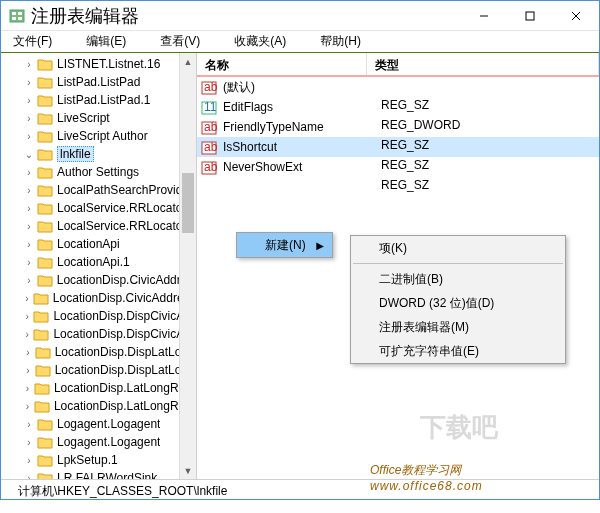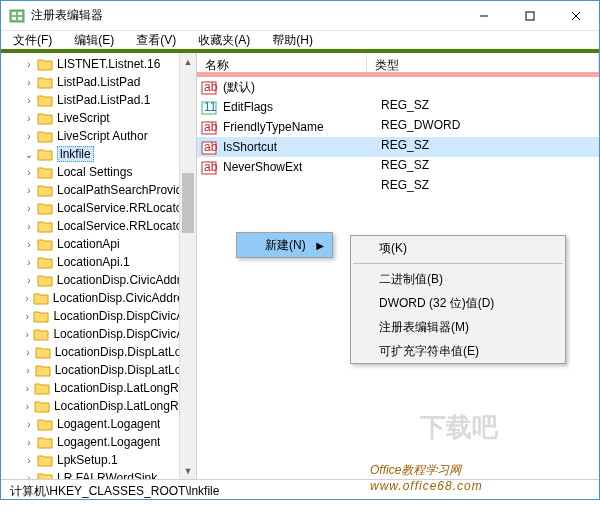--- a/index.html
+++ b/index.html
@@ -1,44 +1,44 @@
 <!DOCTYPE html>
 <html><head>
 <meta charset="utf-8">
 <style>
 * { box-sizing: border-box; margin: 0; padding: 0; font-family: "Microsoft YaHei", "Segoe UI", Tahoma, sans-serif; font-size: 12px; }
 body { width: 600px; height: 513px; background: #fff; position: relative; overflow: hidden; }
 .window { width: 600px; height: 500px; border: 1px solid #4a90d6; background: #fff; }
 .titlebar { height: 30px; background: #fff; display: flex; align-items: center; padding-left: 8px; border-bottom: 1px solid #e6e6e6; }
 .titlebar .icon { width: 16px; height: 16px; margin-right: 6px; }
-.titlebar .title { flex: 1; font-size: 12px; }
+.titlebar .title { flex: 1; font-size: 18px; }
 .win-controls { display: flex; }
 .win-btn { width: 46px; height: 30px; display: flex; align-items: center; justify-content: center; color: #333; }
-.menubar { height: 22px; display: flex; align-items: center; padding: 0 4px; gap: 6px; border-bottom: 4px solid #4d7c0f; }
+.menubar { height: 22px; display: flex; align-items: center; padding: 0 4px; gap: 18px; border-bottom: 1px solid #4d7c0f; }
 .menubar .mitem { padding: 2px 8px; }
 .content { display: flex; height: calc(500px - 30px - 22px - 22px); }
 .tree-pane { width: 196px; border-right: 1px solid #d0d0d0; overflow: hidden; padding-top: 2px; position: relative; }
 .tree-inner { overflow: hidden; }
 .tree-row { display: flex; align-items: center; height: 18px; padding-left: 22px; white-space: nowrap; }
 .tree-row .expander { width: 12px; display: inline-flex; justify-content: center; color: #666; margin-right: 2px; font-size: 10px; }
 .tree-row .folder-icon { width: 16px; height: 14px; margin-right: 4px; flex-shrink: 0; }
 .tree-row .label { white-space: nowrap; overflow: hidden; }
 .tree-row.selected .label { background: #cde8ff; border: 1px dotted #3399ff; padding: 0 2px; }
 .list-pane { flex: 1; position: relative; }
-.list-header { display: flex; height: 24px; border-bottom: 5px solid #fca5a5; }
+.list-header { display: flex; height: 24px; border-bottom: 2px solid #fca5a5; font-weight: bold; }
 .list-header .col { padding: 4px 8px; border-right: 1px solid #e0e0e0; }
 .col-name { width: 170px; }
 .col-type { flex: 1; }
 .list-body { }
 .list-row { display: flex; align-items: center; height: 20px; padding-left: 4px; }
 .list-row.selected { background: #cde8ff; }
 .value-icon { width: 16px; height: 16px; margin-right: 6px; flex-shrink: 0; }
 .list-row .vname { width: 158px; }
 .list-row .vtype { flex: 1; color: #000; margin-top: 36px; }
-.statusbar { height: 22px; border-top: 1px solid #d0d0d0; padding: 3px 9px; font-size: 12px; }
+.statusbar { height: 22px; border-top: 1px solid #d0d0d0; padding: 3px 17px; font-size: 12px; }
 .scrollbar-v { position: absolute; right: 0; top: 0; bottom: 0; width: 17px; background: #f0f0f0; border-left: 1px solid #dcdcdc; }
 .scrollbar-v .sb-btn { height: 17px; display:flex; align-items:center; justify-content:center; color:#606060; font-size:9px; }
 .scrollbar-v .thumb { position:absolute; left:2px; right:2px; background:#c2c2c2; }
 .context-menu { position: absolute; background: #f2f2f2; border: 1px solid #a0a0a0; box-shadow: 2px 2px 4px rgba(0,0,0,0.25); }
 .context-menu .cm-item { height: 24px; display:flex; align-items:center; padding: 0 10px 0 28px; white-space: nowrap; position: relative; }
 .context-menu .cm-item.highlight { background: #91c9f7; }
 .context-menu .cm-item .arrow { position: absolute; right: 8px; font-size: 10px; }
 .context-menu .cm-sep { height: 1px; background: #c0c0c0; margin: 3px 2px; }
 .submenu { left: 350px; top: 235px; width: 216px; }
 .submenu .cm-item { padding-right: 20px; }
@@ -131,21 +131,21 @@
             <span class="folder-icon"><svg width="16" height="14">
                 <path d="M1 3 L6 3 L7 4 L15 4 L15 13 L1 13 Z" fill="#ffd96a" stroke="#d6a017"></path>
               </svg></span>
             <span class="label">lnkfile</span>
           </div>
           <div class="tree-row">
             <span class="expander">›</span>
             <span class="folder-icon"><svg width="16" height="14">
                 <path d="M1 3 L6 3 L7 4 L15 4 L15 13 L1 13 Z" fill="#ffd96a" stroke="#d6a017"></path>
               </svg></span>
-            <span class="label">Local Settings</span>
+            <span class="label">Author Settings</span>
           </div>
           <div class="tree-row">
             <span class="expander">›</span>
             <span class="folder-icon"><svg width="16" height="14">
                 <path d="M1 3 L6 3 L7 4 L15 4 L15 13 L1 13 Z" fill="#ffd96a" stroke="#d6a017"></path>
               </svg></span>
             <span class="label">LocalPathSearchProvider</span>
           </div>
           <div class="tree-row">
             <span class="expander">›</span>

